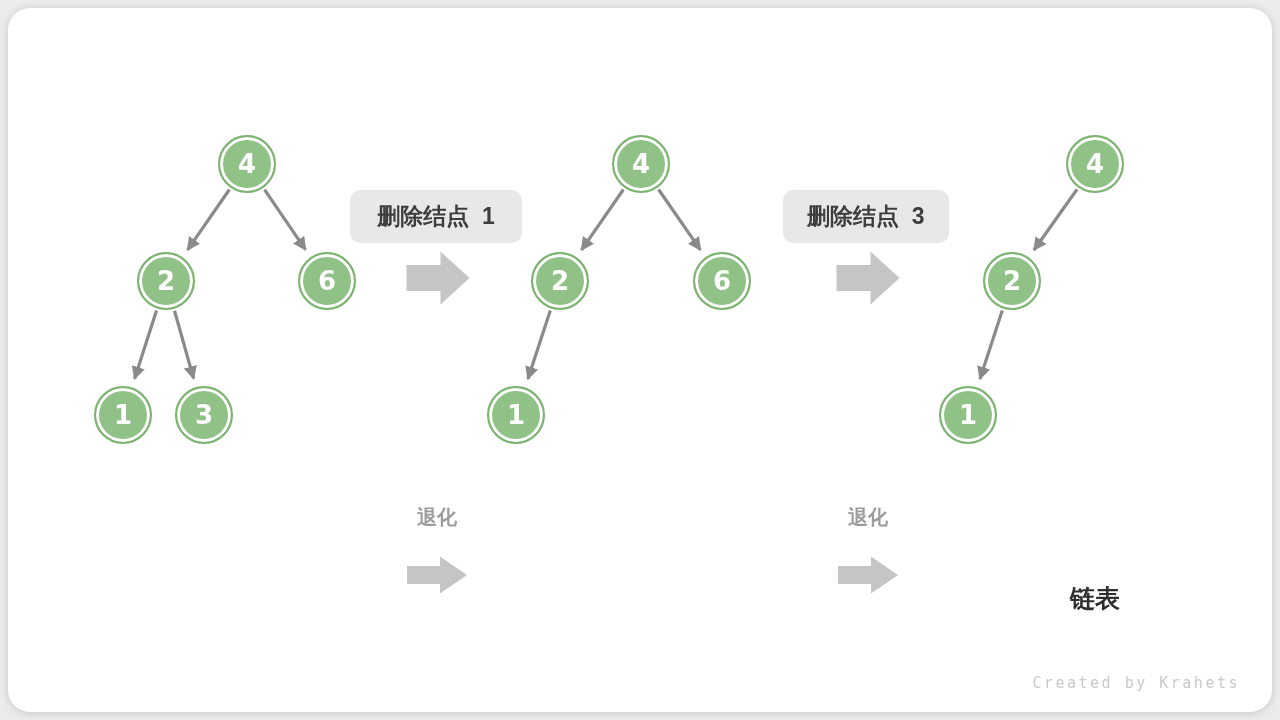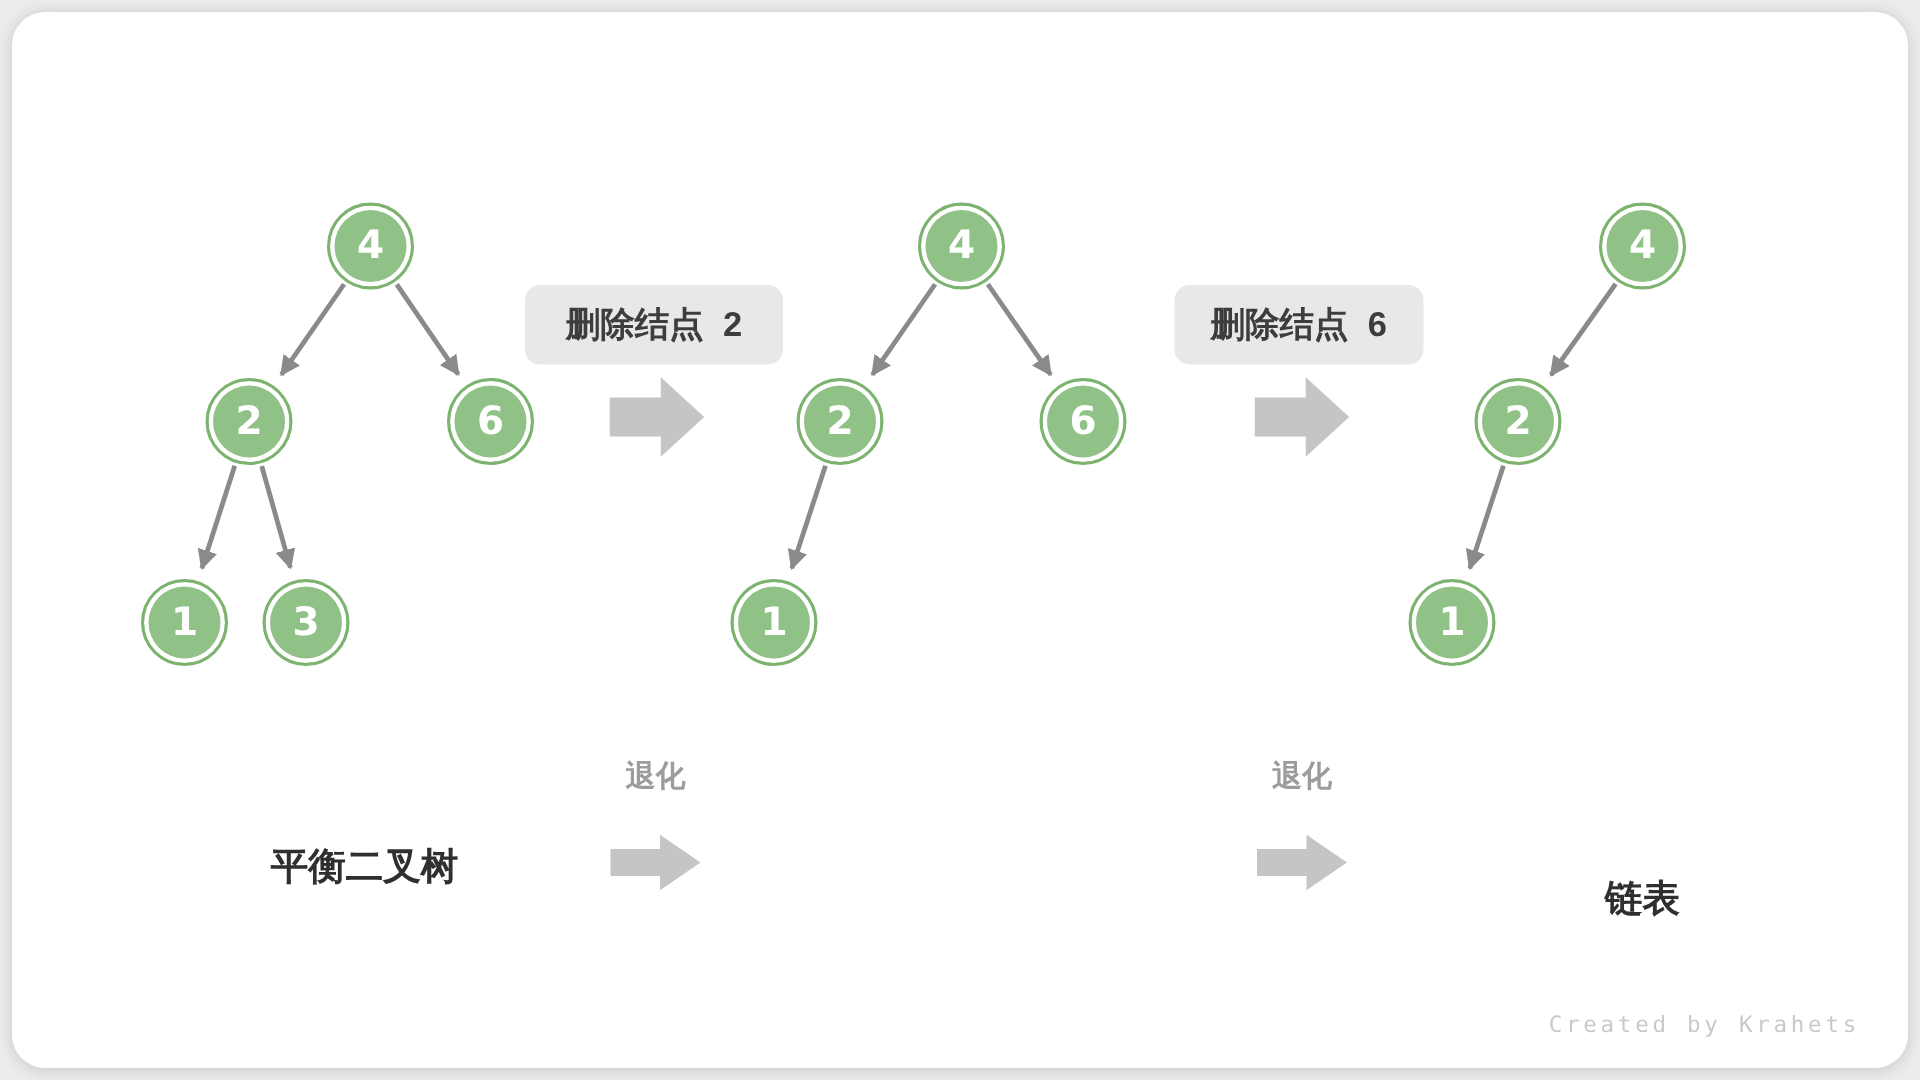--- a/index.html
+++ b/index.html
@@ -136,24 +136,23 @@
     <div class="node" style="left:693px;top:252px">6</div>
     <div class="node" style="left:487px;top:386px">1</div>
   </div>
 
   <div>
     <div class="node" style="left:1066px;top:135px">4</div>
     <div class="node" style="left:983px;top:252px">2</div>
     <div class="node" style="left:939px;top:386px">1</div>
   </div>
 
-  <div class="del-label" style="left:350px;top:190px;min-width:172px">删除结点  2</div>
-  <div class="del-label" style="left:783px;top:190px;min-width:165px">删除结点  6</div>
+  <div class="del-label" style="left:350px;top:190px;min-width:172px">删除结点  1</div>
+  <div class="del-label" style="left:783px;top:190px;min-width:165px">删除结点  3</div>
 
   <div class="degrade" style="left:437px;top:504px">退化</div>
   <div class="degrade" style="left:868px;top:504px">退化</div>
 
-  <div class="caption" style="left:243px;top:561px">平衡二叉树</div>
   <div class="caption" style="left:1095px;top:582px">链表</div>
 
   <div class="watermark">Created by Krahets</div>
 
 </div>
 
 </body></html>

